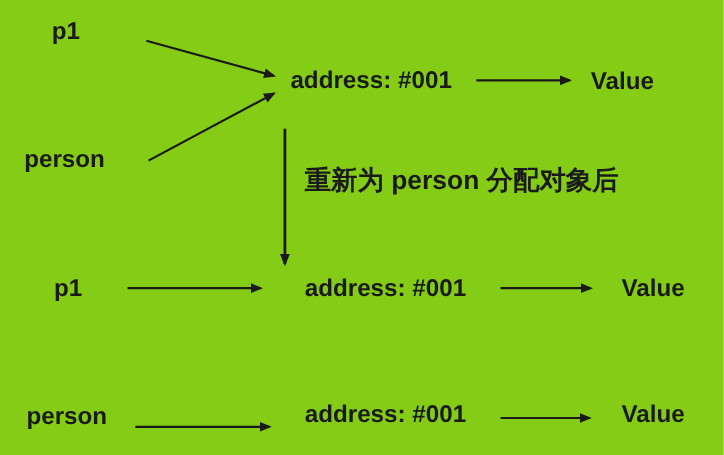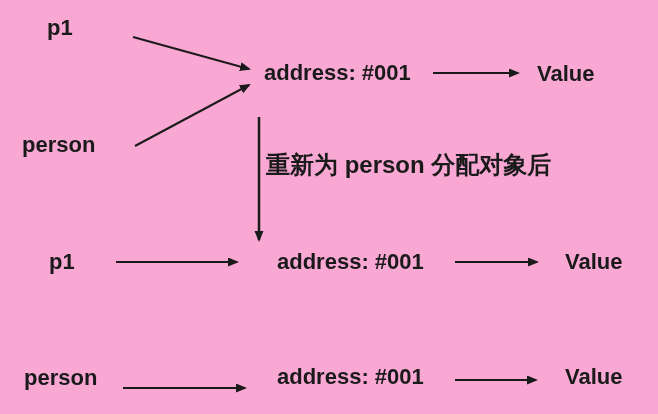--- a/index.html
+++ b/index.html
@@ -4,21 +4,21 @@
 <style>
   html, body {
     margin: 0;
     padding: 0;
     background: #ffffff;
   }
   .canvas {
     position: relative;
     width: 658px;
     height: 414px;
-    background: #f9a8d4;
+    background: #84cc16;
     font-family: "Liberation Sans", "DejaVu Sans", sans-serif;
     color: #1a1a1a;
     overflow: hidden;
   }
   .arrow-layer {
     position: absolute;
     left: 0;
     top: 0;
     width: 658px;
     height: 414px;
@@ -70,21 +70,21 @@
   </svg>
 
   <div class="lbl" style="left:47px; top:17px;">p1</div>
 
   <div class="lbl" style="left:22px; top:134px;">person</div>
 
   <div class="lbl" style="left:264px; top:62px;">address: #001</div>
 
   <div class="lbl" style="left:537px; top:63px;">Value</div>
 
-  <div class="lbl-cn" style="left:266px; top:151px;">重新为 person 分配对象后</div>
+  <div class="lbl-cn" style="left:277px; top:151px;">重新为 person 分配对象后</div>
 
   <div class="lbl" style="left:49px; top:251px;">p1</div>
 
   <div class="lbl" style="left:277px; top:251px;">address: #001</div>
 
   <div class="lbl" style="left:565px; top:251px;">Value</div>
 
   <div class="lbl" style="left:24px; top:367px;">person</div>
 
   <div class="lbl" style="left:277px; top:366px;">address: #001</div>

